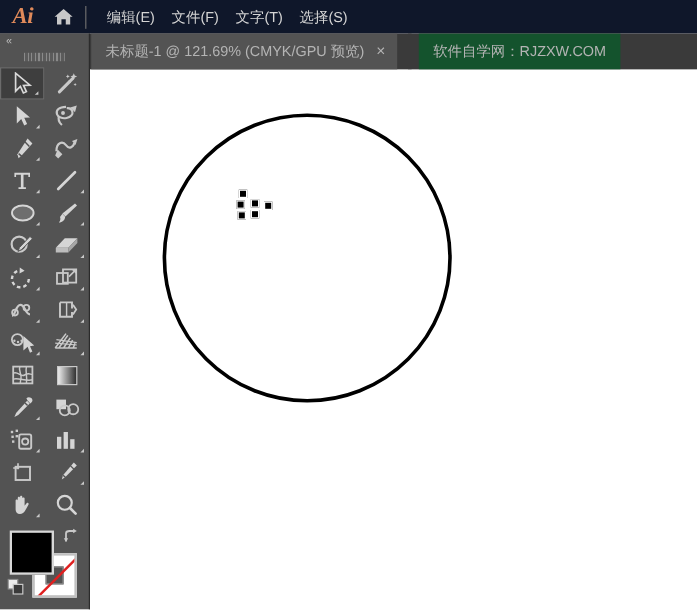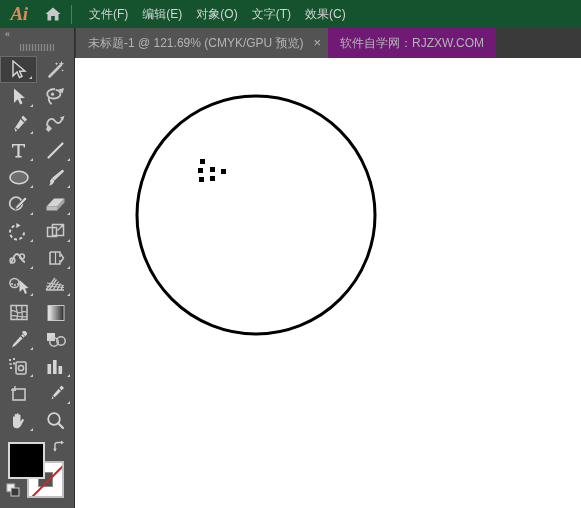--- a/index.html
+++ b/index.html
@@ -19,21 +19,21 @@
     width: 581px;
     height: 508px;
     background: #ffffff;
   }
 
   
   .menubar {
     position: absolute;
     left: 0; top: 0;
     width: 581px; height: 28px;
-    background: #14532d;
+    background: #0f172a;
     display: flex;
     align-items: center;
   }
   .ai-logo {
     width: 38px;
     text-align: center;
     font-family: "Liberation Serif", "DejaVu Serif", serif;
     font-size: 19px;
     font-weight: bold;
     font-style: italic;
@@ -84,21 +84,21 @@
     background: #535353;
     color: #b4b4b4;
     font-size: 12px;
     white-space: nowrap;
     cursor: default;
   }
   .tab.tab-active {
     background: #535353;
   }
   .tab-1 { left: 76px; padding: 0 10px 16px 12px; text-align: center; }
-  .tab-2 { left: 328px; padding: 0 12px; background: #701a75; }
+  .tab-2 { left: 349px; padding: 0 12px; background: #14532d; }
   .tab-label { line-height: 30px; }
   .tab-close {
     margin-left: 10px;
     color: #b4b4b4;
     font-size: 13px;
     line-height: 30px;
     cursor: pointer;
   }
   .tab-sep {
     position: absolute;
@@ -247,25 +247,24 @@
 
   <div class="menubar">
     <div class="ai-logo">Ai</div>
     <div class="home-icon">
       <svg width="18" height="16" viewBox="0 0 18 16">
         <path d="M9 1.5 L16.5 8 L14.5 8 L14.5 14.5 L10.8 14.5 L10.8 10 L7.2 10 L7.2 14.5 L3.5 14.5 L3.5 8 L1.5 8 Z" fill="#c8c8c8"></path>
       </svg>
     </div>
     <div class="menu-divider"></div>
     <div class="menu-items">
+      <div class="menu-item">编辑(E)</div>
       <div class="menu-item">文件(F)</div>
-      <div class="menu-item">编辑(E)</div>
-      <div class="menu-item">对象(O)</div>
       <div class="menu-item">文字(T)</div>
-      <div class="menu-item">效果(C)</div>
+      <div class="menu-item">选择(S)</div>
     </div>
   </div>
 
   <div class="tabbar">
     <div class="tab-sep"></div>
     <div class="tab tab-active tab-1">
       <span class="tab-label">未标题-1 @ 121.69% (CMYK/GPU 预览)</span>
       <span class="tab-close">×</span>
     </div>
     <div class="tab tab-2">

